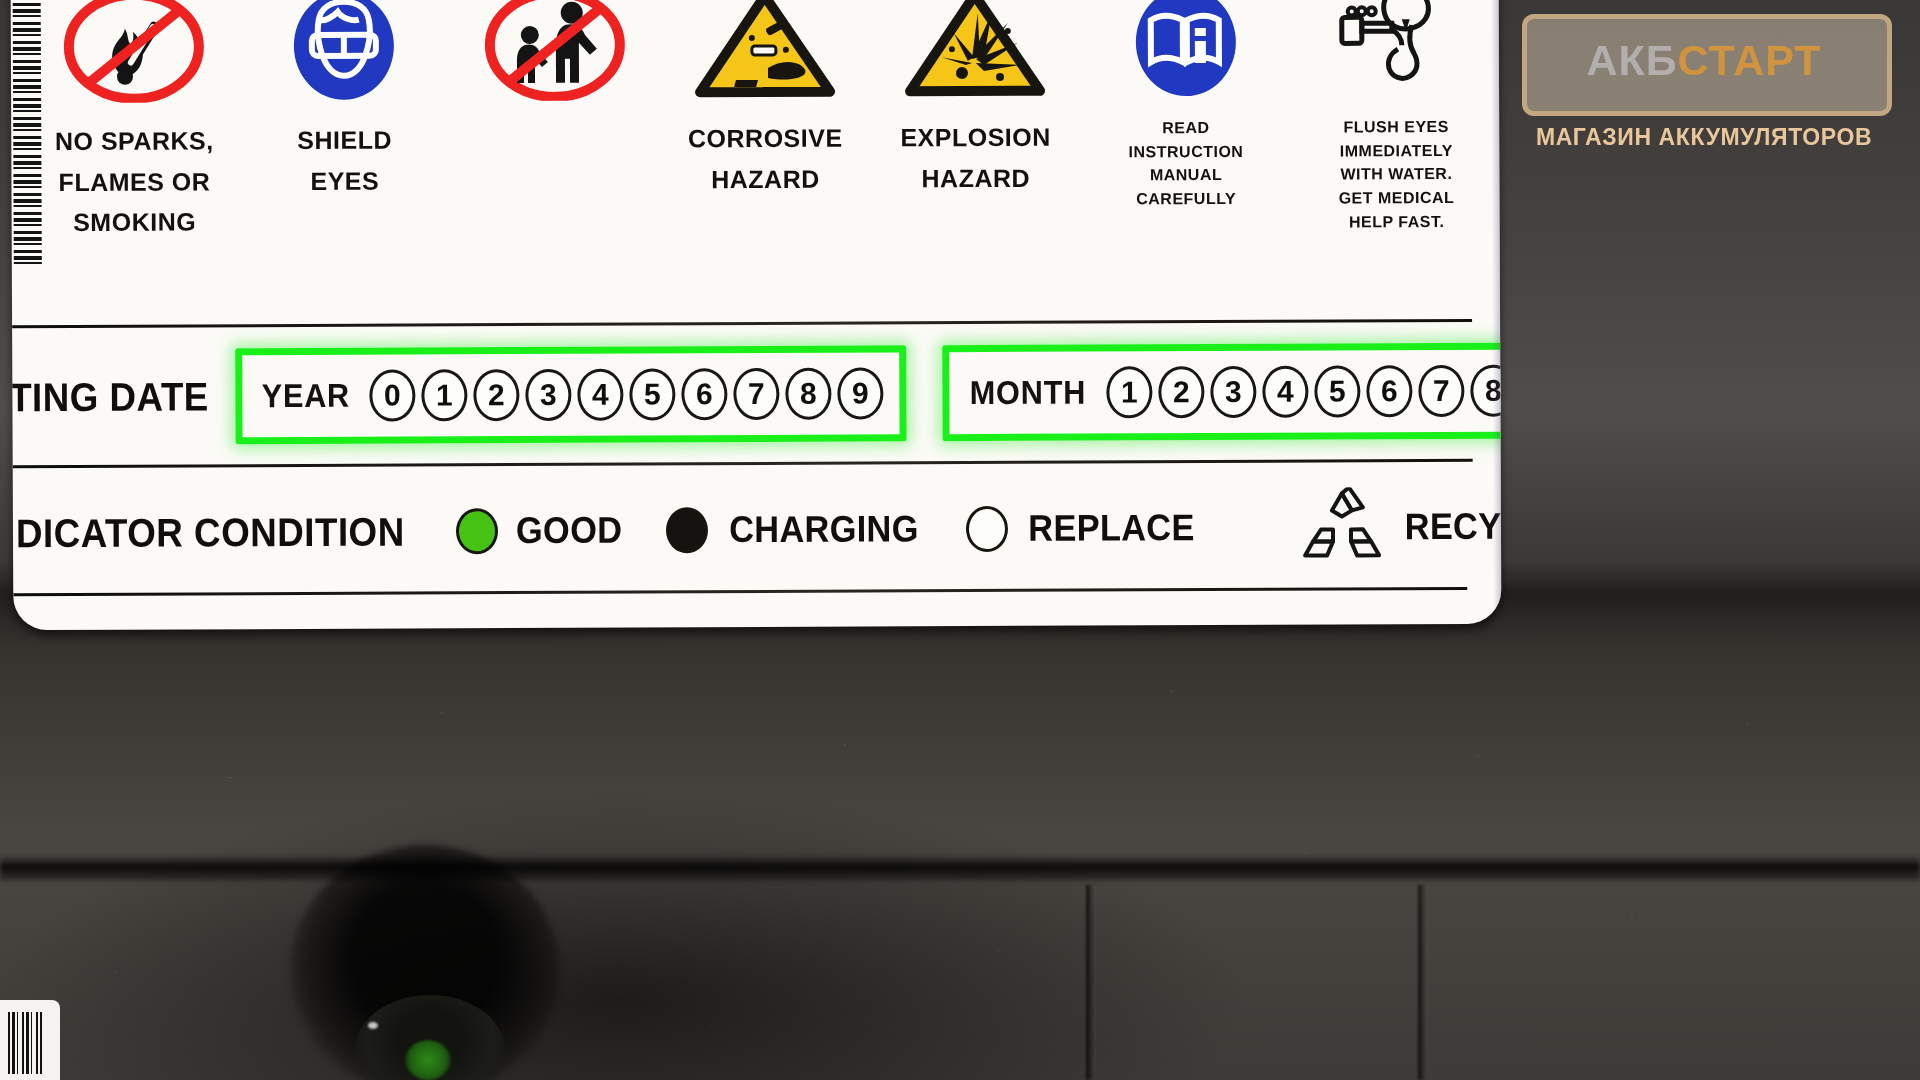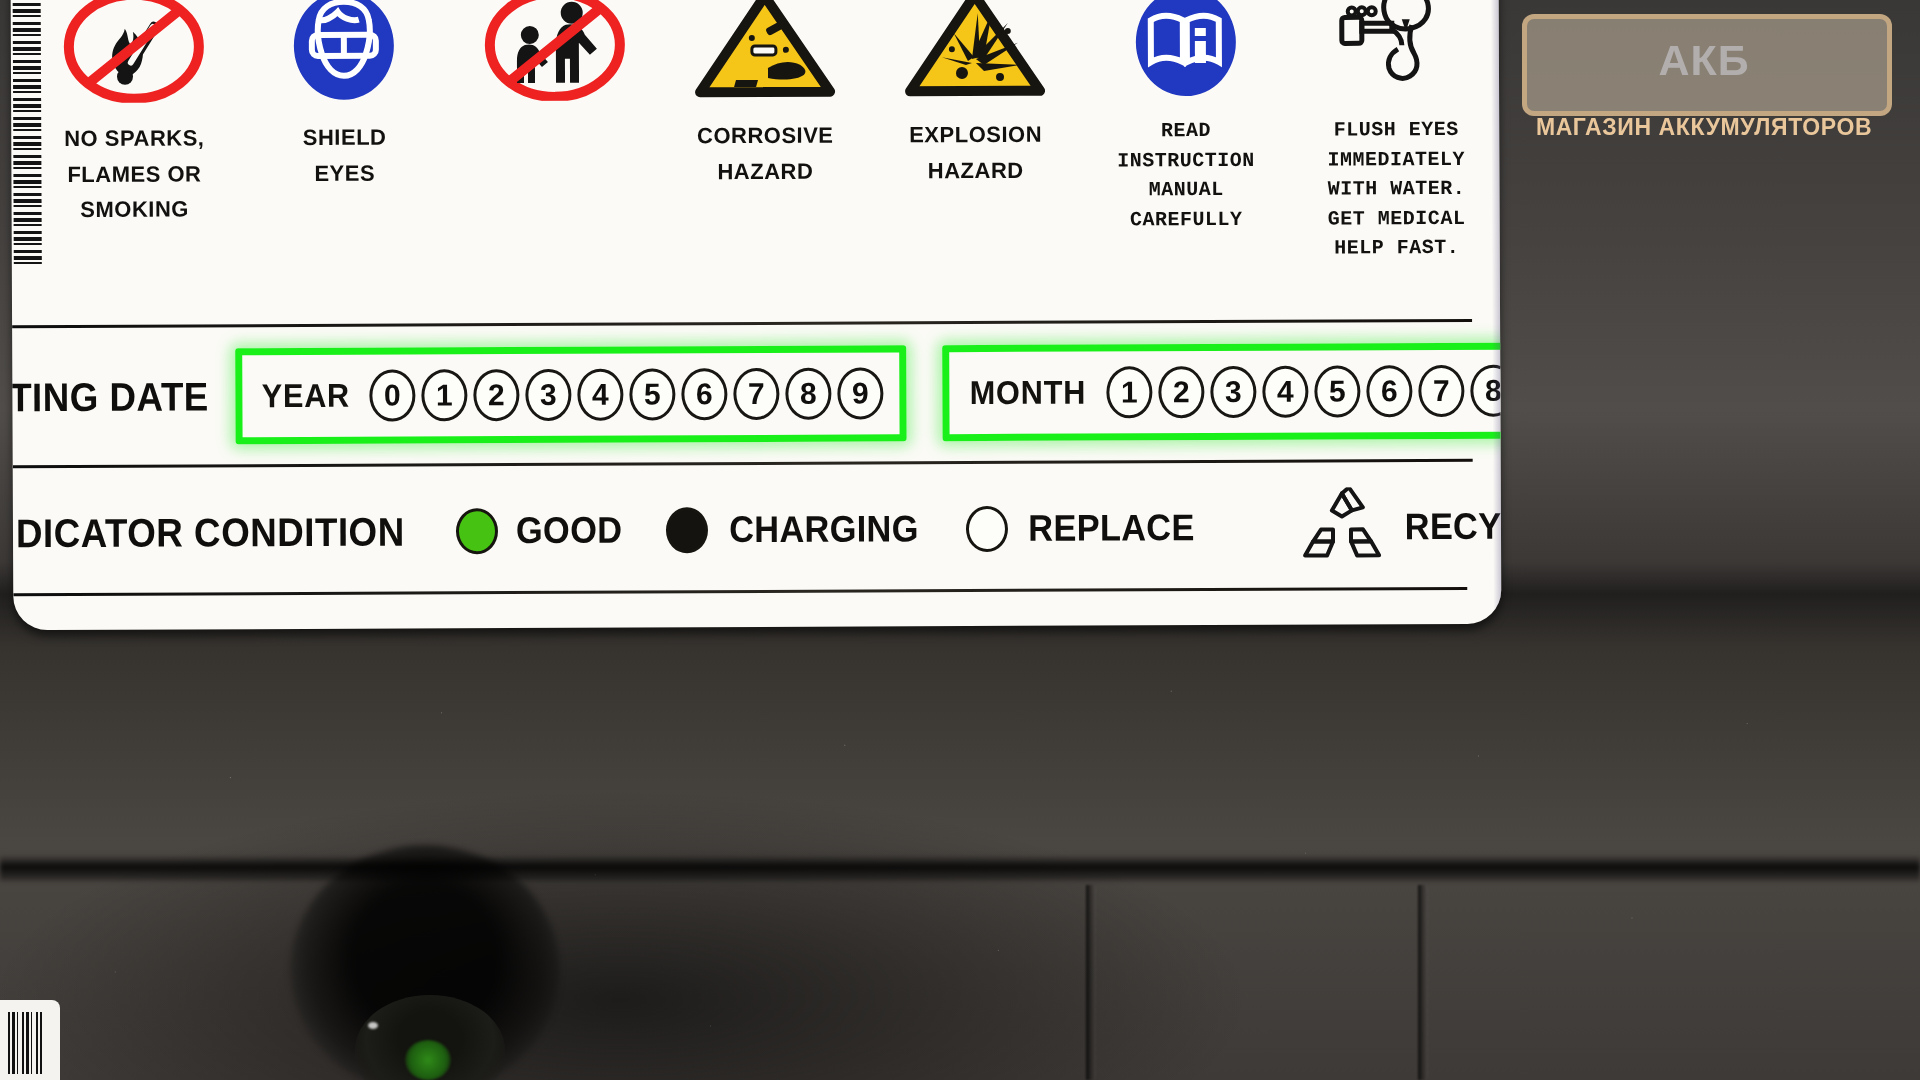--- a/index.html
+++ b/index.html
@@ -123,25 +123,25 @@
     display: flex; align-items: flex-start; justify-content: space-between;
   }
   .hazard {
     width: 178px;
     display: flex; flex-direction: column; align-items: center;
   }
   .hazard .glyph { height: 124px; display: flex; align-items: center; justify-content: center; }
   .hazard .cap {
     margin-top: 12px;
     font-family: "Liberation Sans", sans-serif;
-    font-size: 22px; font-weight: 700; line-height: 1.62;
+    font-size: 25px; font-weight: 700; line-height: 1.62;
     letter-spacing: .5px; color: #12110f; text-align: center;
     text-transform: uppercase;
   }
-  .hazard.dense .cap { font-size: 20px; line-height: 1.48; font-family: Liberation Mono, monospace; }
+  .hazard.dense .cap { font-size: 16px; line-height: 1.48; }
 
   
   .rule {
     position: absolute; height: 3px;
     background: linear-gradient(90deg,#0d0d0d, #2a2620 55%, #120f0c);
   }
   .rule.r1 { left: 0;  top: 340px; width: 1460px; }
   .rule.r2 { left: 0;  top: 480px; width: 1460px; }
   .rule.r3 { left: 0;  top: 608px; width: 1454px; }
 
@@ -215,21 +215,21 @@
   }
   .wm-main {
     position: absolute; left: 52px; top: 26px; width: 340px; height: 84px;
     display: flex; align-items: center; justify-content: center;
     font-size: 43px; font-weight: 800; letter-spacing: 1px;
     font-family: "Liberation Sans", sans-serif;
   }
   .wm-a { color: rgba(180,178,178,.92); }
   .wm-b { color: rgba(214,150,57,.92); }
   .wm-sub {
-    position: absolute; left: 22px; top: 122px; width: 400px;
+    position: absolute; left: 22px; top: 132px; width: 400px;
     text-align: center;
     font-size: 23px; font-weight: 700; letter-spacing: .6px;
     color: rgba(243,205,160,.95);
     font-family: "Liberation Sans", sans-serif;
   }
 </style>
 </head>
 <body>
 
 <div id="stage">
@@ -465,17 +465,18 @@
     </div>
 
     <div class="rule r3"></div>
 
   </div>
 
   <div class="watermark">
     <div class="wm-plate"></div>
     <div class="wm-main">
       <span class="wm-a">АКБ</span>
+        <span class="wm-b">СТАРТ</span>
     </div>
     <div class="wm-sub">МАГАЗИН АККУМУЛЯТОРОВ</div>
   </div>
 
 </div>
 
 </body></html>

